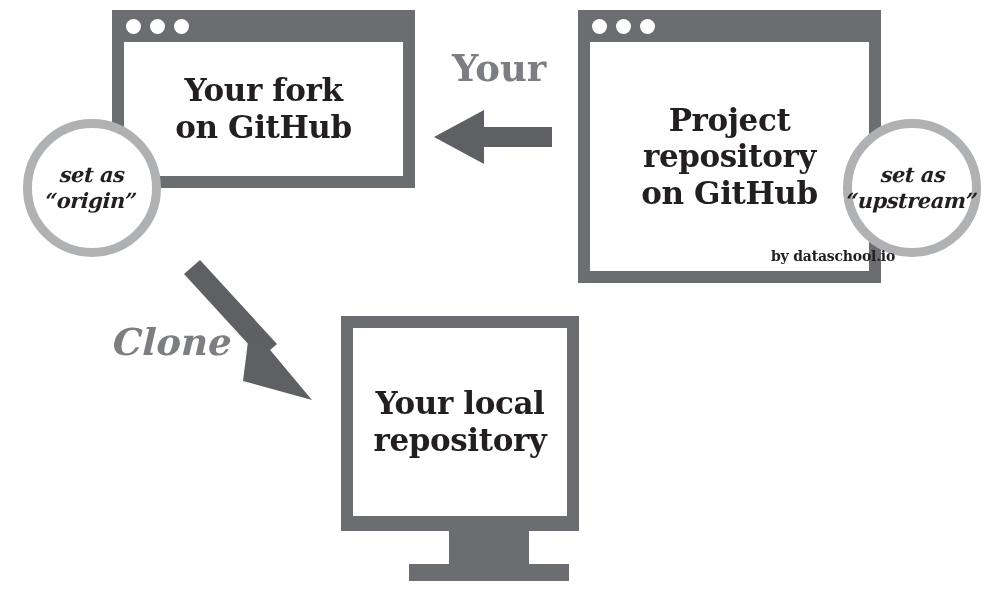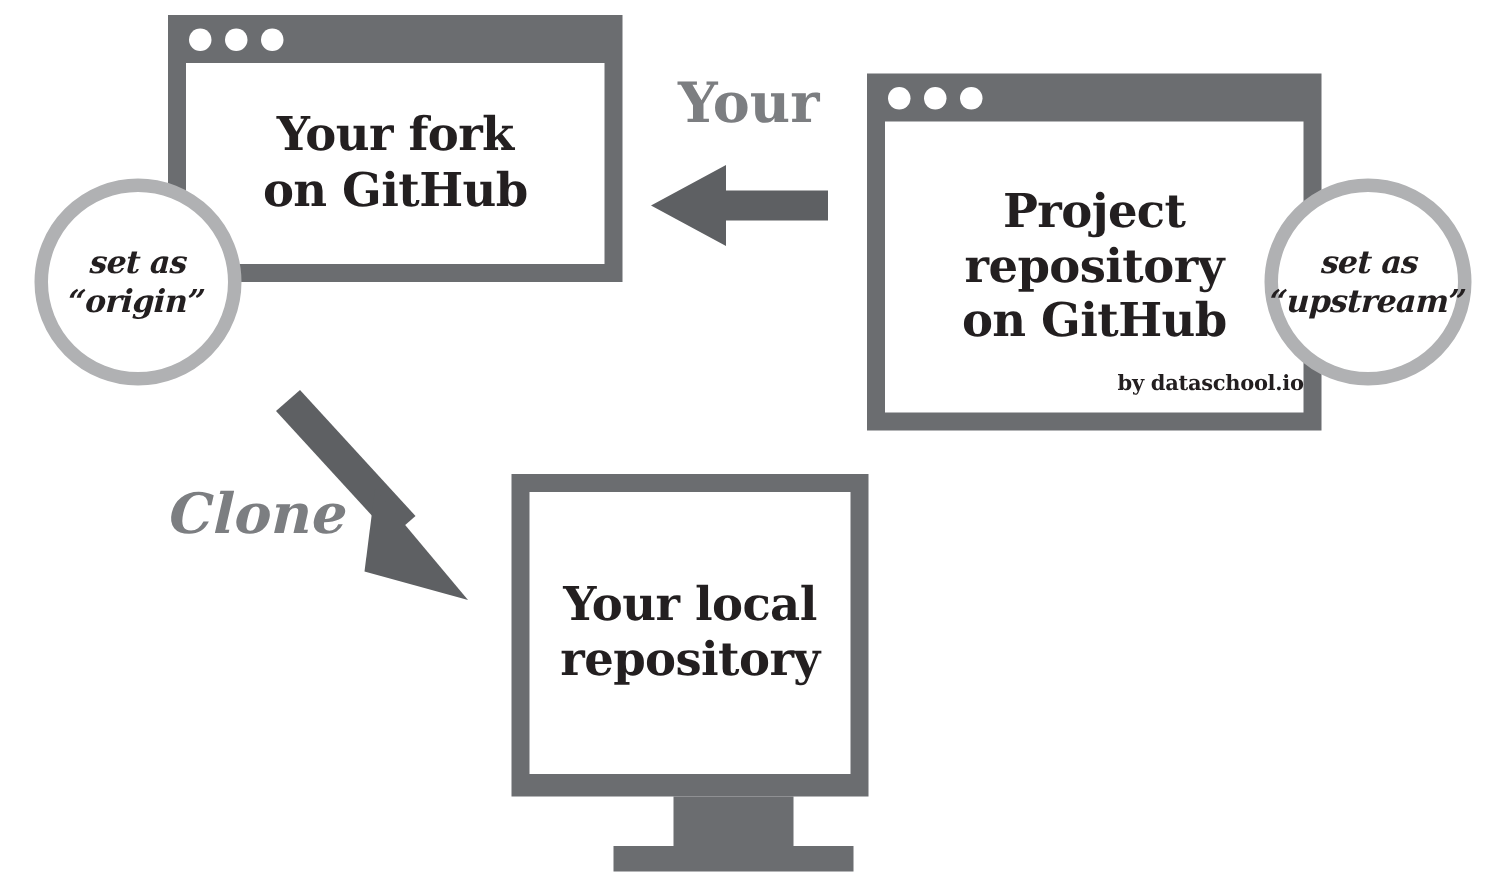--- a/index.html
+++ b/index.html
@@ -147,21 +147,21 @@
 
   
   .arrow-svg {
     position: absolute;
     overflow: visible;
   }
 
   
   #attribution {
     position: absolute;
-    left: 745px;
+    left: 771px;
     top: 248px;
     color: #231f20;
     font-family: "DejaVu Serif", serif;
     font-weight: bold;
     font-size: 14px;
     letter-spacing: -0.2px;
     white-space: nowrap;
   }
 </style>
 </head>
@@ -176,21 +176,21 @@
       <span class="dot"></span>
     </div>
     <div class="screen">
       <div class="screen-text">
         <div>Your fork</div>
         <div>on GitHub</div>
       </div>
     </div>
   </div>
 
-  <div class="browser" id="browser-project" style="left:578px; top:10px; width:303px; height:238px;margin-top:39px;">
+  <div class="browser" id="browser-project" style="left:578px; top:10px; width:303px; height:273px;">
     <div class="titlebar">
       <span class="dot"></span>
       <span class="dot"></span>
       <span class="dot"></span>
     </div>
     <div class="screen">
       <div class="screen-text">
         <div>Project</div>
         <div>repository</div>
         <div>on GitHub</div>

